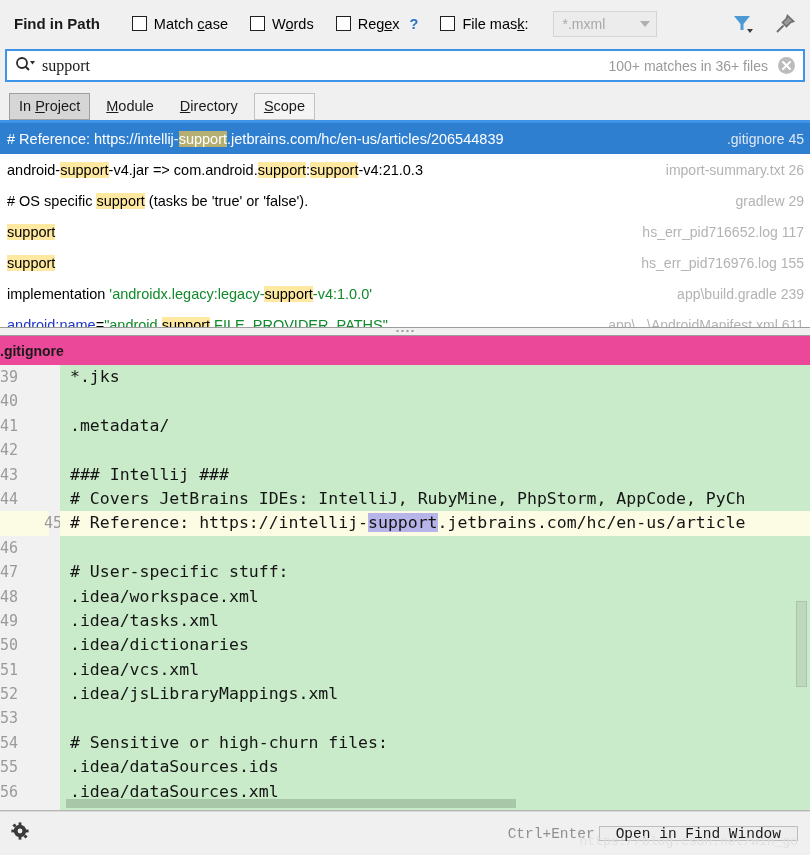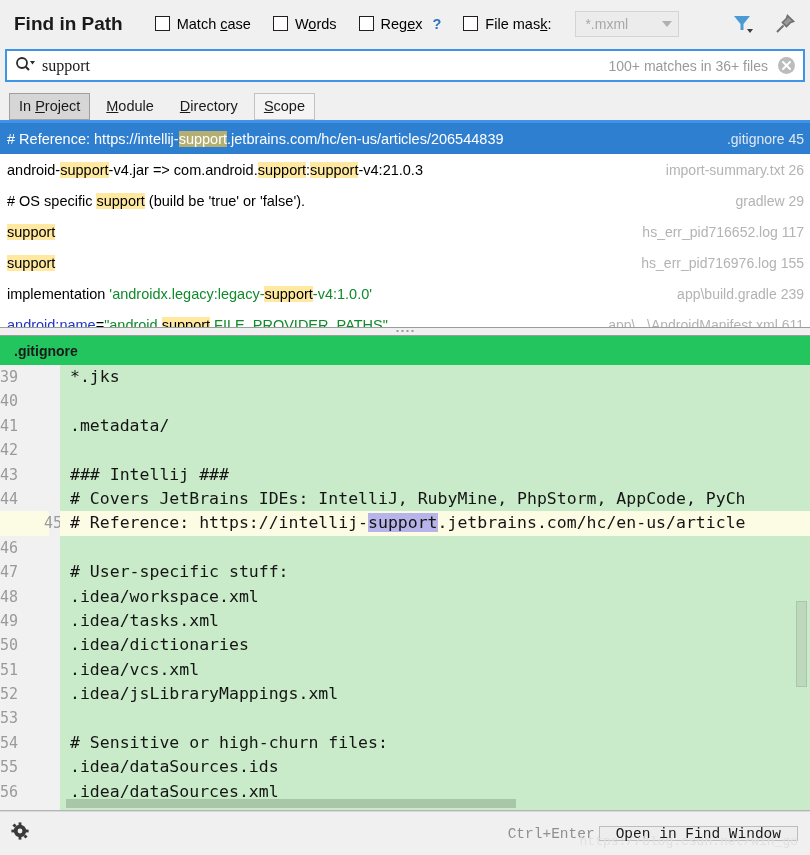--- a/index.html
+++ b/index.html
@@ -27,21 +27,21 @@
   .header {
     height: 47px;
     flex: 0 0 47px;
     display: flex;
     align-items: center;
     padding: 0 10px 0 14px;
     background: #f0f0f0;
   }
   .dialog-title {
     font-weight: bold;
-    font-size: 19px;
+    font-size: 15px;
     color: #1a1a1a;
     white-space: nowrap;
   }
   .header-opts {
     display: flex;
     align-items: center;
     margin-left: 32px;
     gap: 22px;
     flex: 1;
   }
@@ -202,24 +202,23 @@
     flex-direction: column;
     overflow: hidden;
     position: relative;
     border-bottom: 1px solid #b5b5b5;
   }
   .preview-title {
     height: 29px;
     flex: 0 0 29px;
     display: flex;
     align-items: center;
-    padding-left: 14px;
     font-weight: bold;
     font-size: 14px;
-    background: #22c55e;
+    background: #ec4899;
     color: #1a1a1a;
   }
   .code-area {
     flex: 1;
     display: flex;
     position: relative;
     overflow: hidden;
     background: #c9ebc9;
   }
   .gutter {
@@ -403,21 +402,21 @@
   <div class="results" id="results-list">
       <div class="res-row selected">
         <div class="res-text"><span># Reference: https://intellij-</span><span class="hl">support</span><span>.jetbrains.com/hc/en-us/articles/206544839</span></div>
         <div class="res-loc">.gitignore 45</div>
       </div>
       <div class="res-row">
         <div class="res-text"><span>android-</span><span class="hl">support</span><span>-v4.jar =&gt; com.android.</span><span class="hl">support</span><span>:</span><span class="hl">support</span><span>-v4:21.0.3</span></div>
         <div class="res-loc">import-summary.txt 26</div>
       </div>
       <div class="res-row">
-        <div class="res-text"><span># OS specific </span><span class="hl">support</span><span> (build be 'true' or 'false').</span></div>
+        <div class="res-text"><span># OS specific </span><span class="hl">support</span><span> (tasks be 'true' or 'false').</span></div>
         <div class="res-loc">gradlew 29</div>
       </div>
       <div class="res-row">
         <div class="res-text"><span class="hl">support</span></div>
         <div class="res-loc">hs_err_pid716652.log 117</div>
       </div>
       <div class="res-row">
         <div class="res-text"><span class="hl">support</span></div>
         <div class="res-loc">hs_err_pid716976.log 155</div>
       </div>

